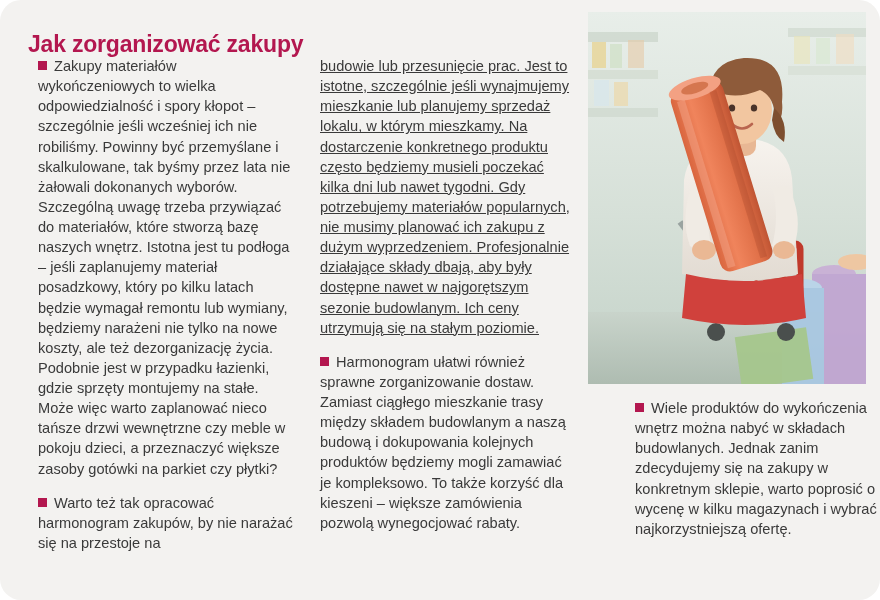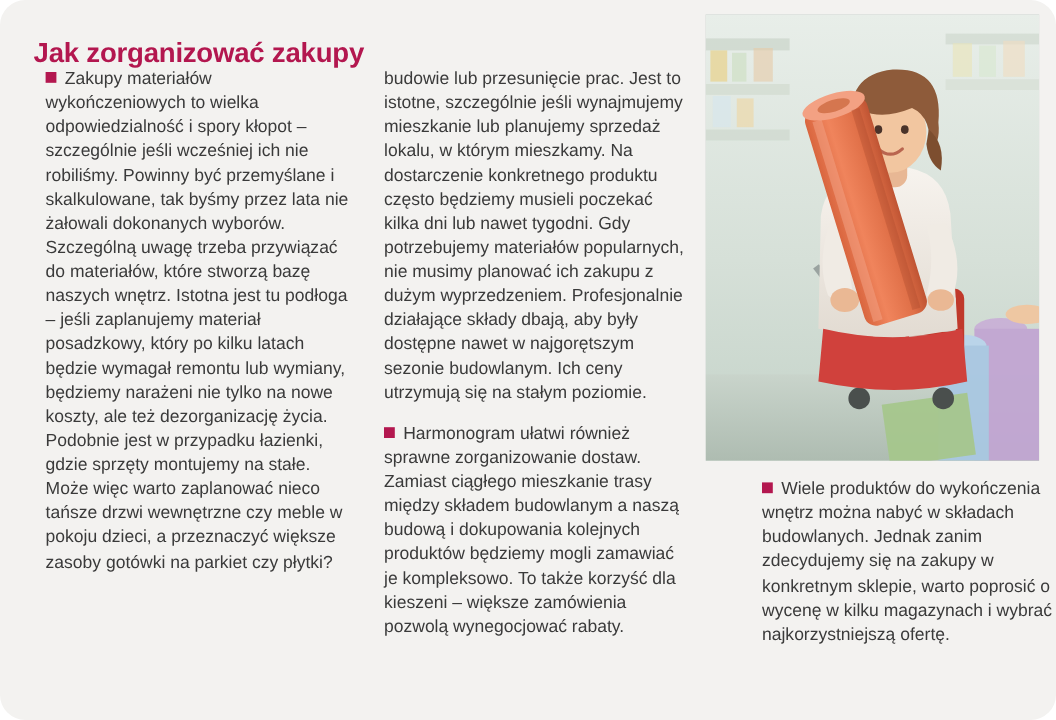--- a/index.html
+++ b/index.html
@@ -59,20 +59,21 @@
 
   .para {
     margin: 0 0 14px 12px;
     text-align: left;
   }
   .para:last-child {
     margin-bottom: 0;
   }
   .para.no-marker {
     margin-bottom: 14px;
+    text-decoration: underline;
   }
 
   .bullet {
     display: inline-block;
     width: 9px;
     height: 9px;
     background: #b3174f;
     margin-right: 7px;
     vertical-align: 1px;
   }
@@ -95,20 +96,21 @@
 </style>
 </head>
 <body>
 
 <div class="page">
 
   <h1 class="title">Jak zorganizować zakupy</h1>
 
   <div class="col col-1">
     <p class="para"><span class="bullet"></span><span>Zakupy materiałów wykończeniowych to wielka odpowiedzialność i spory kłopot – szczególnie jeśli wcześniej ich nie robiliśmy. Powinny być przemyślane i skalkulowane, tak byśmy przez lata nie żałowali dokonanych wyborów. Szczególną uwagę trzeba przywiązać do materiałów, które stworzą bazę naszych wnętrz. Istotna jest tu podłoga – jeśli zaplanujemy materiał posadzkowy, który po kilku latach będzie wymagał remontu lub wymiany, będziemy narażeni nie tylko na nowe koszty, ale też dezorganizację życia. Podobnie jest w przypadku łazienki, gdzie sprzęty montujemy na stałe. Może więc warto zaplanować nieco tańsze drzwi wewnętrzne czy meble w pokoju dzieci, a przeznaczyć większe zasoby gotówki na parkiet czy płytki?</span></p>
+    <p class="para"><span class="bullet"></span><span>Warto też tak opracować harmonogram zakupów, by nie narażać się na przestoje na</span></p>
   </div>
 
   <div class="col col-2">
     <p class="para no-marker"><span>budowie lub przesunięcie prac. Jest to istotne, szczególnie jeśli wynajmujemy mieszkanie lub planujemy sprzedaż lokalu, w którym mieszkamy. Na dostarczenie konkretnego produktu często będziemy musieli poczekać kilka dni lub nawet tygodni. Gdy potrzebujemy materiałów popularnych, nie musimy planować ich zakupu z dużym wyprzedzeniem. Profesjonalnie działające składy dbają, aby były dostępne nawet w najgorętszym sezonie budowlanym. Ich ceny utrzymują się na stałym poziomie.</span></p>
     <p class="para"><span class="bullet"></span><span>Harmonogram ułatwi również sprawne zorganizowanie dostaw. Zamiast ciągłego mieszkanie trasy między składem budowlanym a naszą budową i dokupowania kolejnych produktów będziemy mogli zamawiać je kompleksowo. To także korzyść dla kieszeni – większe zamówienia pozwolą wynegocjować rabaty.</span></p>
   </div>
 
   <div class="col col-3">
     <p class="para"><span class="bullet"></span><span>Wiele produktów do wykończenia wnętrz można nabyć w składach budowlanych. Jednak zanim zdecydujemy się na zakupy w konkretnym sklepie, warto poprosić o wycenę w kilku magazynach i wybrać najkorzystniejszą ofertę.</span></p>
   </div>

